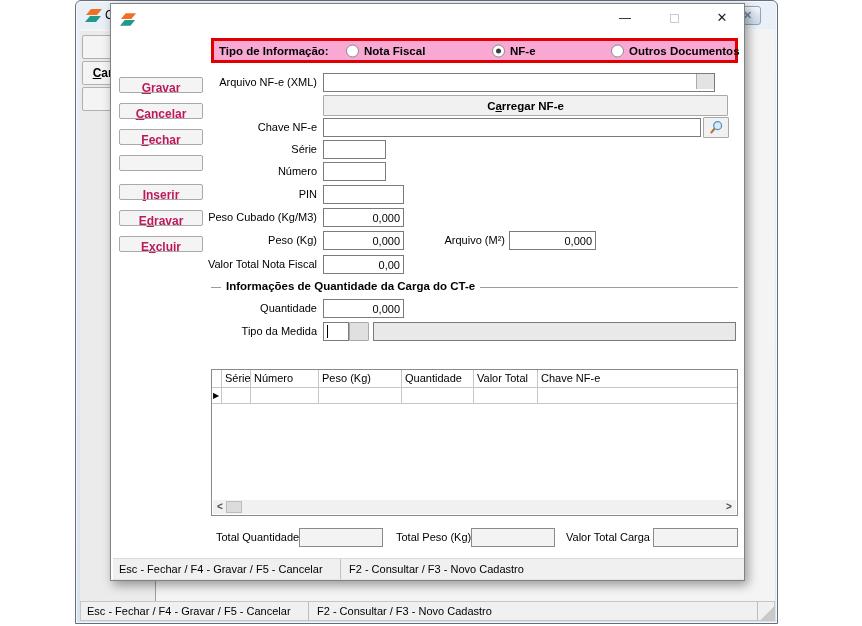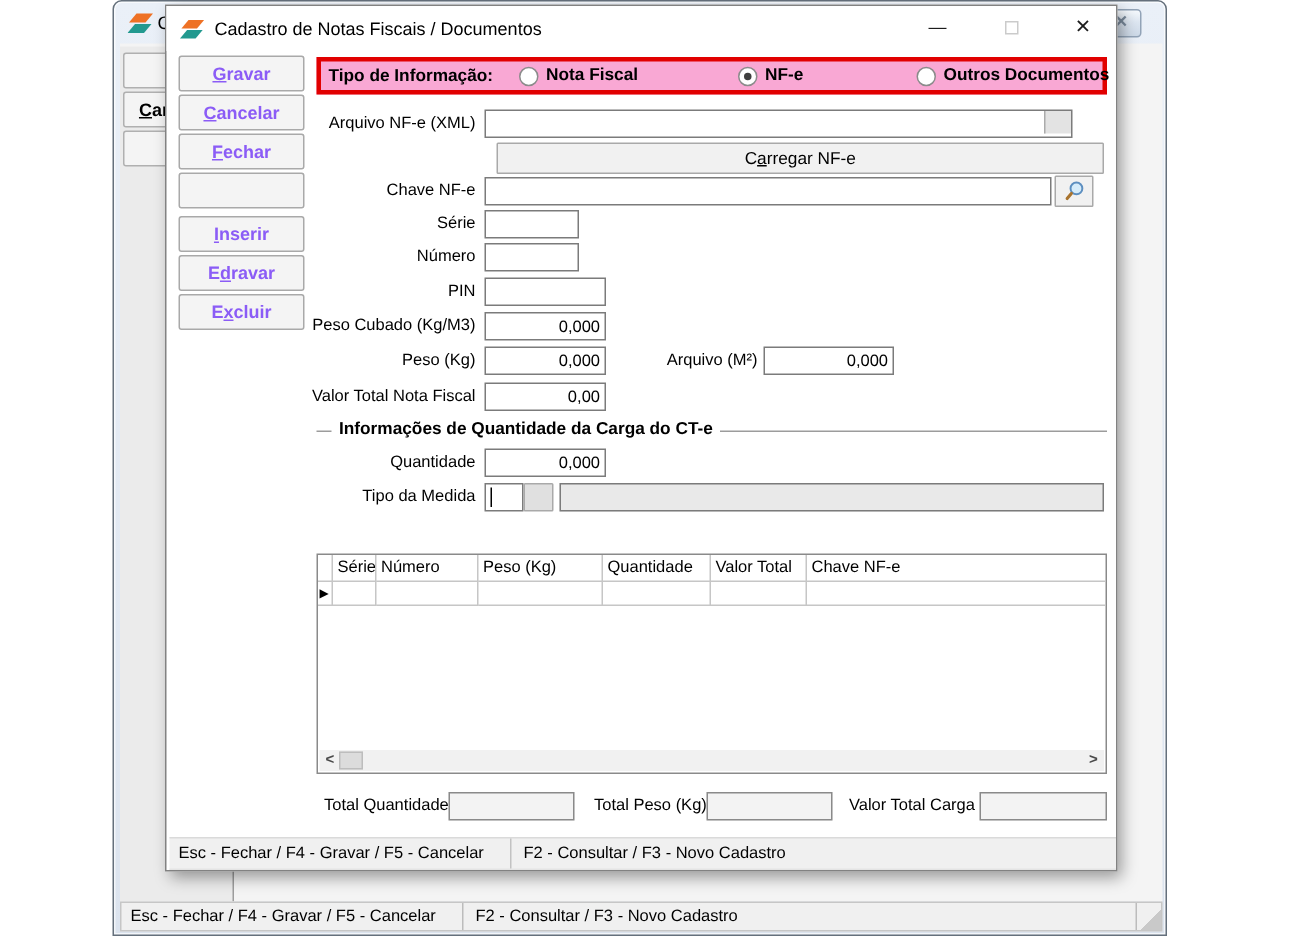--- a/index.html
+++ b/index.html
@@ -38,43 +38,43 @@
   .dtitle { position:absolute; left:0; top:0; right:0; height:30px; background:#fff; }
   .dlogo { position:absolute; left:9px; top:8px; }
   .dtitle-text { position:absolute; left:32px; top:8px; font-size:12px; white-space:nowrap; }
   .ctrl { position:absolute; top:2px; width:34px; height:24px; text-align:center; line-height:24px;
           font-size:12px; color:#1c1c1c; cursor:default; }
   .ctrl-min { left:497px; }
   .ctrl-max { left:546px; }
   .ctrl-close { left:594px; font-size:13px; }
   .maxsquare { display:inline-block; width:9px; height:9px; border:1px solid #cbcbcb; vertical-align:middle; }
 
-  .sbtn { position:absolute; left:8px; width:84px; height:24px; background:#f4f4f4;
+  .sbtn { position:absolute; left:8px; width:84px; height:16px; background:#f4f4f4;
           border:1px solid #a9a9a9; border-radius:2px; font-weight:bold; font-size:12px;
-          color:#8b5cf6; text-align:center; line-height:21px; font-family:inherit; }
+          color:#be185d; text-align:center; line-height:21px; font-family:inherit;margin-top:40px; }
 
   .redband { position:absolute; left:100px; top:34px; width:527px; height:25px;
              border:3px solid var(--red,#e10000); background:#f9a8d4; }
   .redband .blabel { position:absolute; left:5px; top:50%; transform:translateY(-50%);
                      font-weight:bold; font-size:11.5px; white-space:nowrap; }
   .radio { position:absolute; top:50%; transform:translateY(-50%); display:flex; align-items:center;
            gap:5px; font-weight:bold; font-size:11.5px; white-space:nowrap; cursor:default; }
   .rcirc { width:13px; height:13px; border:1px solid #8b8b8b; border-radius:50%; background:#fff; position:relative; flex:0 0 auto; }
   .rcirc.on::after { content:""; position:absolute; inset:3px; border-radius:50%; background:#3f3f3f; }
 
   .flabel { position:absolute; left:88px; width:118px; text-align:right; font-size:11px;
             height:19px; line-height:19px; white-space:nowrap; }
   .tin { position:absolute; height:19px; border:1px solid #7b7b7b; background:#fff;
          font-family:inherit; font-size:11px; padding:0 3px; }
   .num { text-align:right; }
   .dis { background:#e9e9e9; }
 
   .btn { position:absolute; background:#f1f1f1; border:1px solid #a9a9a9; border-radius:1px;
          font-family:inherit; font-size:11.5px; }
-  .carregar { font-weight:normal;margin-left:8px; }
+  .carregar { font-weight:bold; }
   .browse { position:absolute; right:1px; top:1px; width:18px; height:15px;
             background:#e3e3e3; border-left:1px solid #ababab; }
   .caret { position:absolute; left:3px; top:2px; width:1px; height:13px; background:#000; }
 
   .gbline { position:absolute; left:100px; top:283px; width:527px; border-top:1px solid #9c9c9c; }
   .gblegend { position:absolute; left:110px; top:276px; background:#fff; padding:0 5px;
               font-weight:bold; font-size:11.5px; white-space:nowrap; }
 
   .grid { position:absolute; left:100px; top:365px; width:527px; height:147px;
           border:1px solid #8a8a8a; background:#fff; }
@@ -130,21 +130,20 @@
     </div>
   </div>
 
   <div class="dialog">
 
     <div class="dtitle">
       <svg class="dlogo" width="17" height="15" viewBox="0 0 18 15">
         <polygon points="6,1 17,1 12,7 1,7" fill="#ee7125"></polygon>
         <polygon points="5,8 16,8 11,14 0,14" fill="#22998f"></polygon>
       </svg>
-      <span class="dtitle-text">Cadastro de Notas Fiscais / Documentos</span>
       <div class="ctrl ctrl-min"><span>—</span></div>
       <div class="ctrl ctrl-max"><span class="maxsquare"></span></div>
       <div class="ctrl ctrl-close"><span>✕</span></div>
     </div>
 
     <button class="sbtn" style="top:33px"><span></span><u>G</u><span>ravar</span></button>
     <button class="sbtn" style="top:59px"><span></span><u>C</u><span>ancelar</span></button>
     <button class="sbtn" style="top:85px"><span></span><u>F</u><span>echar</span></button>
     <button class="sbtn" style="top:111px"><span></span></button>
     <button class="sbtn" style="top:140px"><span></span><u>I</u><span>nserir</span></button>

